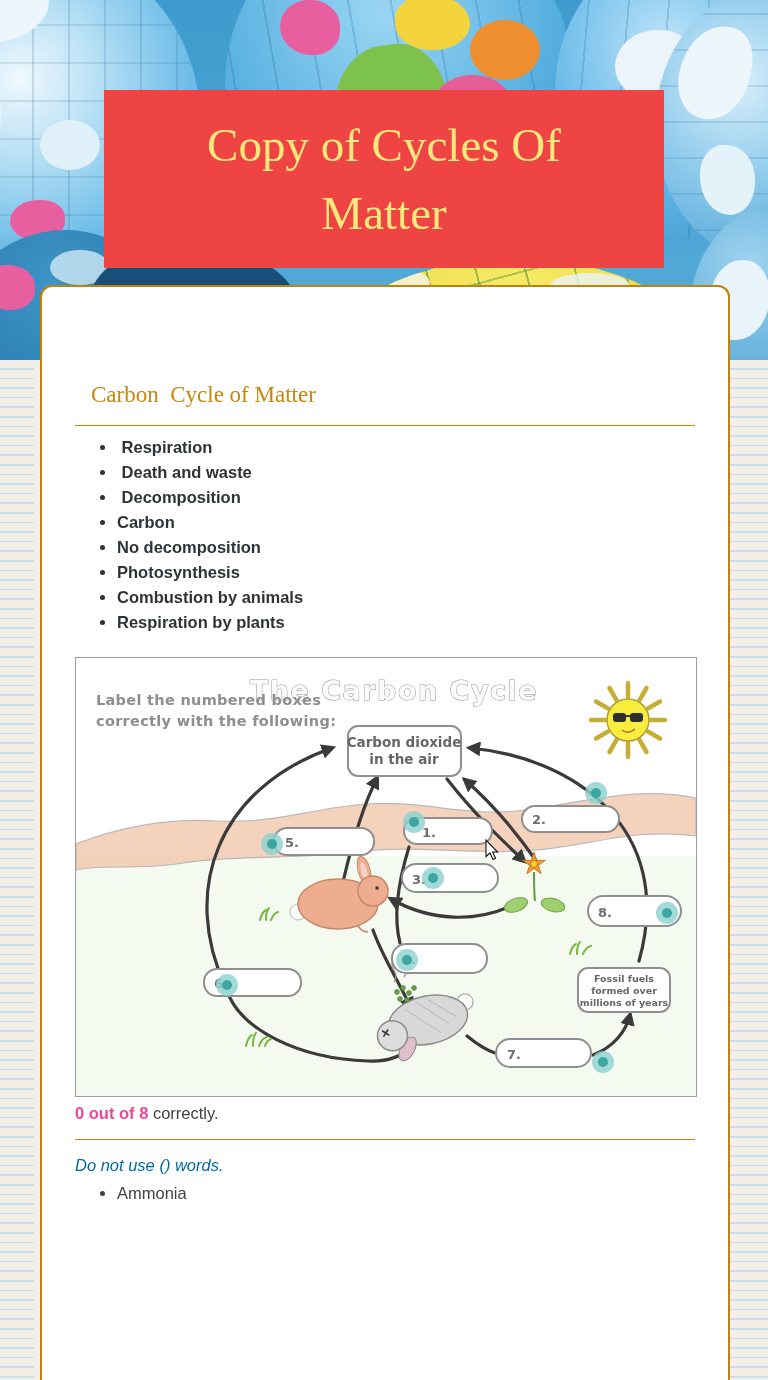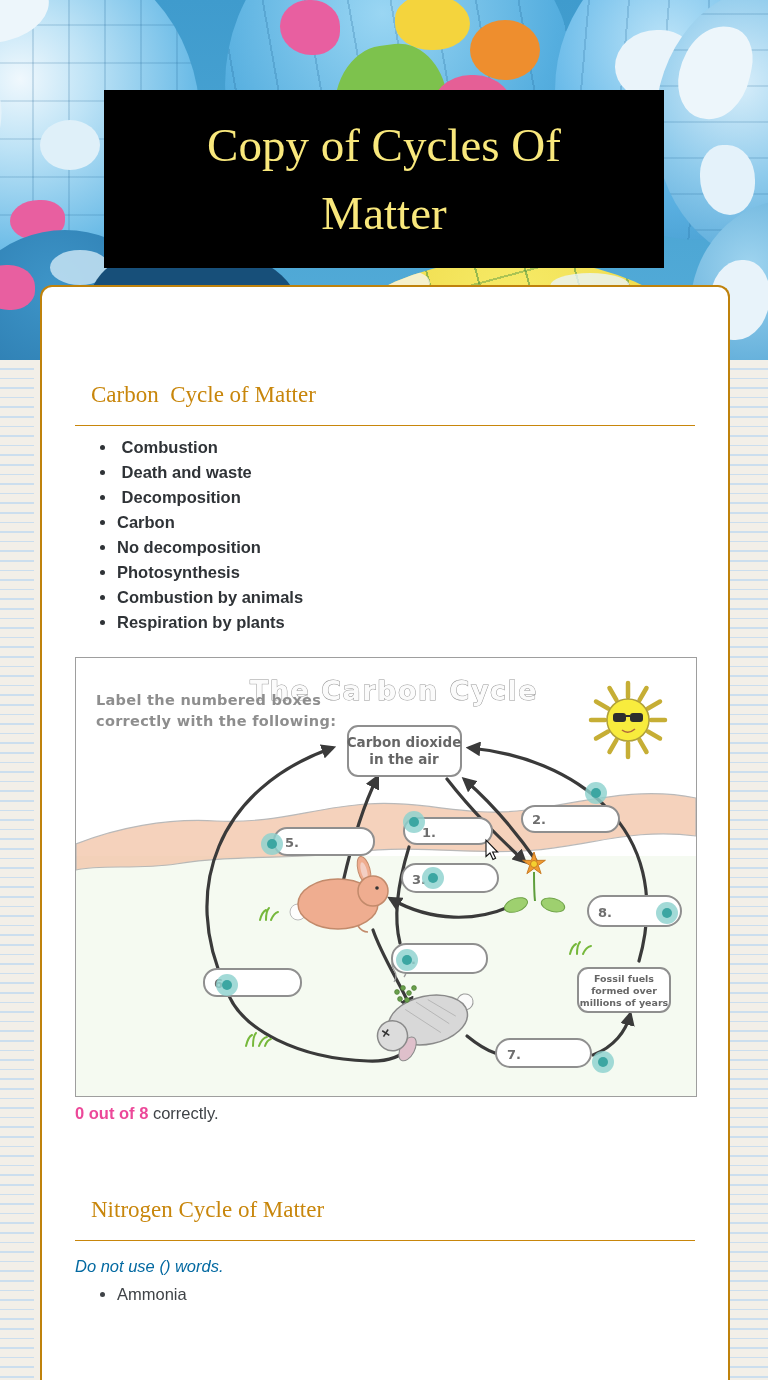--- a/index.html
+++ b/index.html
@@ -95,33 +95,33 @@
     <div class="blob" style="left:180px;top:28px;width:26px;height:16px;background:#D9532F;border-radius:50%;"></div>
   </div>
   <div class="globe" style="left:690px;top:200px;width:200px;height:220px;
        background:radial-gradient(circle at 30% 30%,#9FD4EF 0%,#4FA3D4 65%,#35779F 100%);">
     <div class="blob" style="left:20px;top:60px;width:60px;height:80px;background:#E8F3FA;border-radius:55% 45% 60% 40%;"></div>
   </div>
 </div>
 
 <div class="paper-bg"></div>
 
-<div class="banner" style="background:#000000;">
+<div class="banner" style="background:#ef4444;">
   <div class="banner-title">Copy of Cycles Of Matter</div>
 </div>
 
 <div class="card">
   <div class="card-inner">
 
     <h2 class="section-heading">Carbon  Cycle of Matter</h2>
     <hr class="rule">
 
 
     <ul class="word-list">
-      <li> Combustion</li>
+      <li> Respiration</li>
       <li> Death and waste</li>
       <li> Decomposition</li>
       <li>Carbon</li>
       <li>No decomposition</li>
       <li>Photosynthesis</li>
       <li>Combustion by animals</li>
       <li>Respiration by plants</li>
     </ul>
 
     <div class="diagram">
@@ -292,21 +292,20 @@
         </g>
 
         <g transform="translate(410,182)">
           <path d="M0,0 L0,16.5 L4,13 L7,19.5 L9.6,18.3 L6.6,12 L11.6,12 Z" fill="#FFFFFF" stroke="#111111" stroke-width="1.1"></path>
         </g>
       </svg>
     </div>
 
     <p class="completed-line"><b>0 out of 8</b><span style="white-space:pre-wrap;"> correctly.</span></p>
 
-    <h2 class="section-heading nitro-gap">Nitrogen Cycle of Matter</h2>
     <hr class="rule">
 
     <p class="note-text">Do not use () words.</p>
 
     <ul class="word-list regular" style="margin-top:3px;">
       <li>Ammonia</li>
     </ul>
 
   </div>
 </div>

